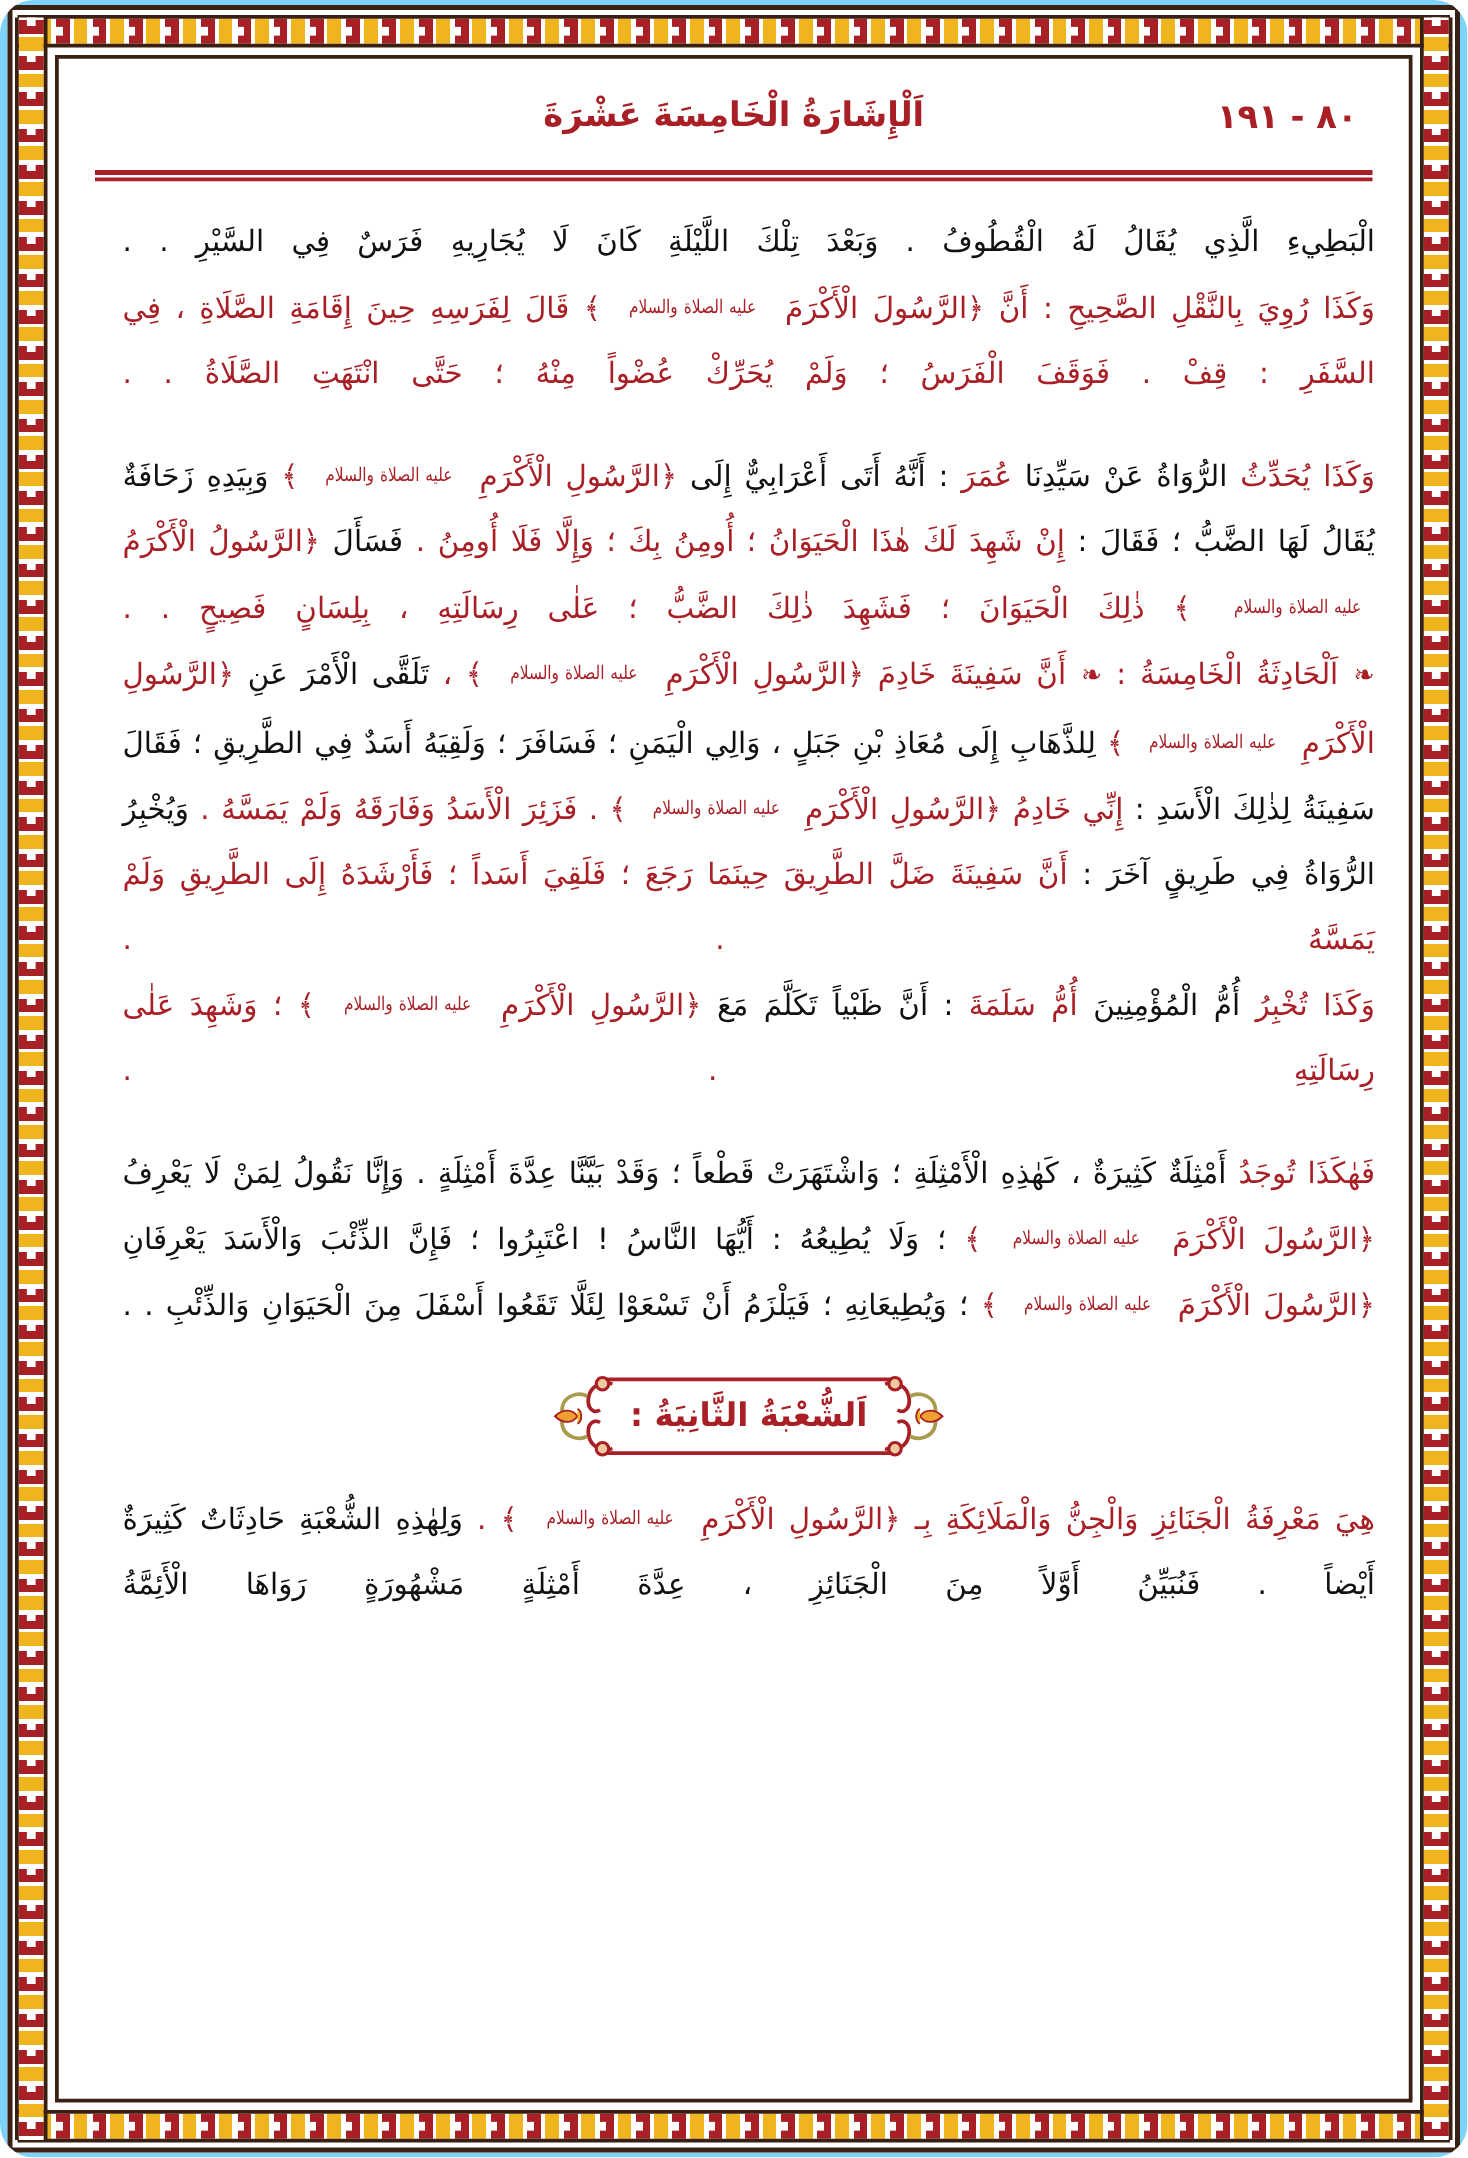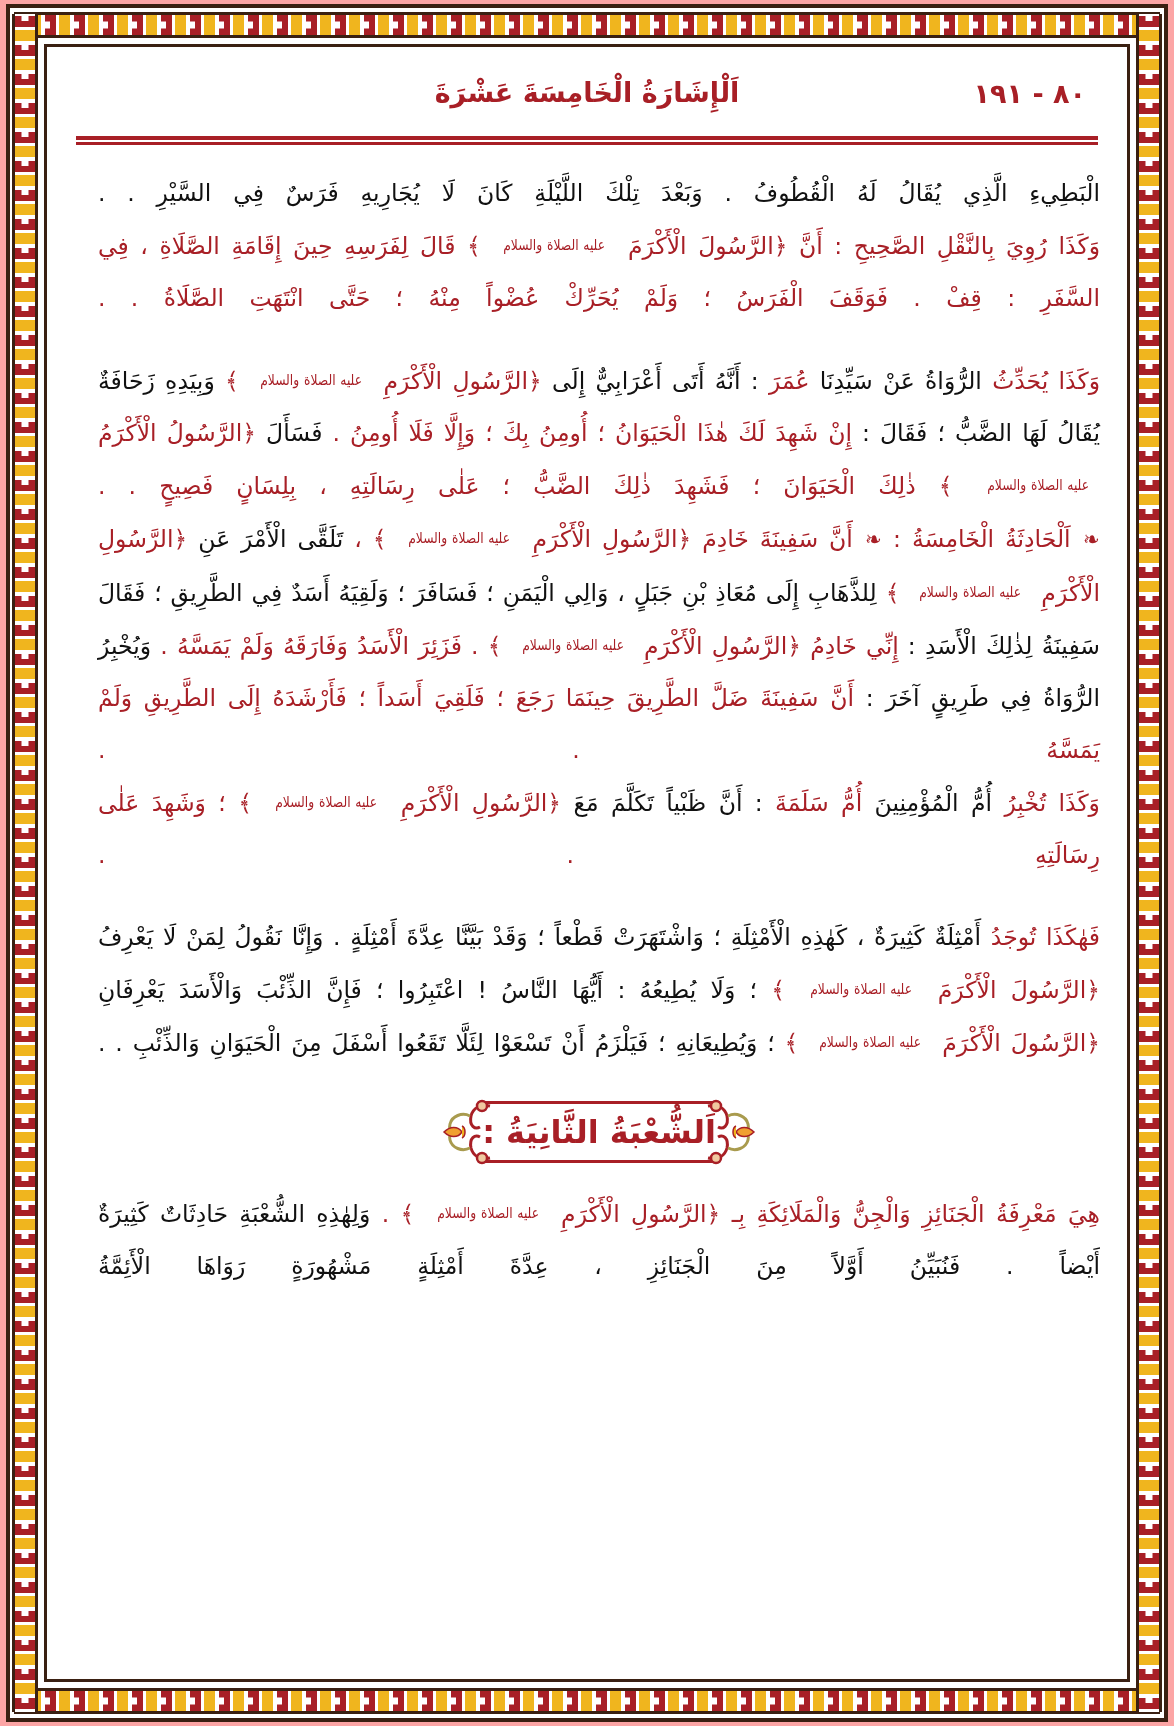--- a/index.html
+++ b/index.html
@@ -9,23 +9,24 @@
   }
   body {
     font-family: "DejaVu Sans", "Liberation Sans", sans-serif;
   }
 
   
   #page {
     position: relative;
     width: 1174px;
     height: 1726px;
-    background: #fca5a5;
+    background: #7dd3fc;
     overflow: hidden;
     box-sizing: border-box;
+    border-radius: 27px;
   }
 
   
   .frame-outer {
     position: absolute;
     left: 6px;
     top: 4px;
     right: 6px;
     bottom: 4px;
     border: 4px solid #3a2012;
@@ -206,21 +207,21 @@
     position: absolute;
     left: 34px; right: 34px;
     top: 6px; bottom: 6px;
     border-top: 3px solid #a81f26;
     border-bottom: 3px solid #a81f26;
     box-sizing: border-box;
   }
   .sh-text {
     position: relative;
     color: #a81f26;
-    font-size: 32px;
+    font-size: 26px;
     font-weight: bold;
     z-index: 3;
     white-space: nowrap;
   }
   .sh-orn {
     position: absolute;
     top: 50%;
     transform: translateY(-50%);
     width: 54px;
     height: 72px;

